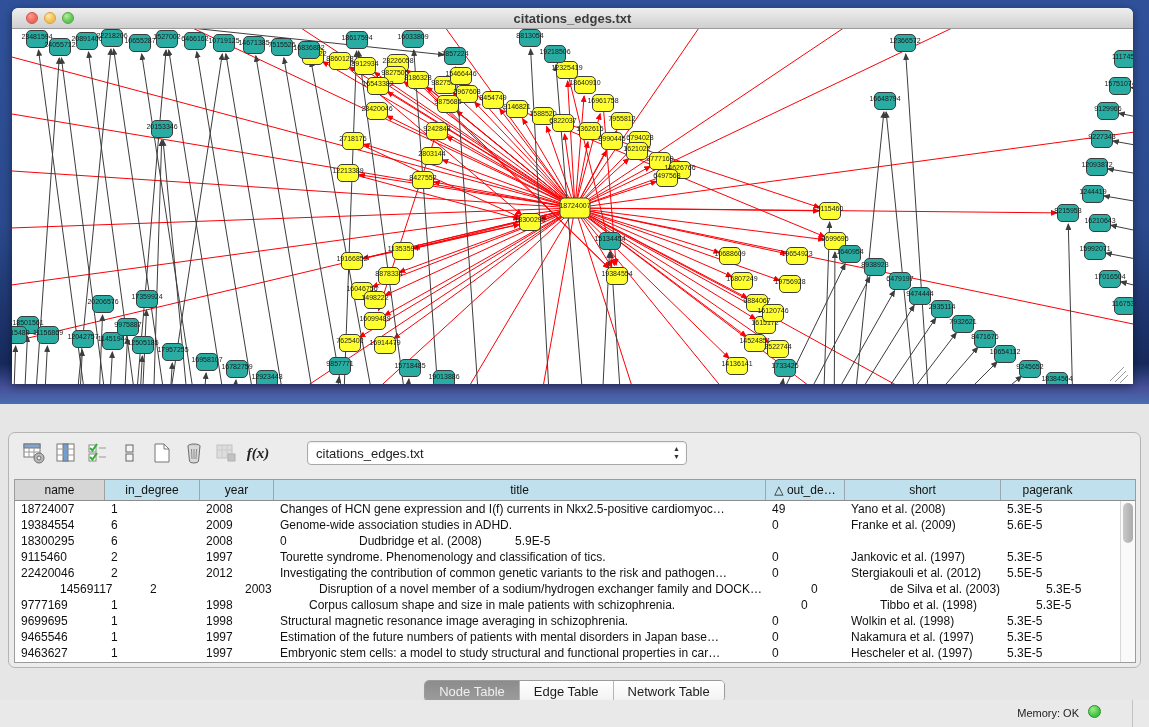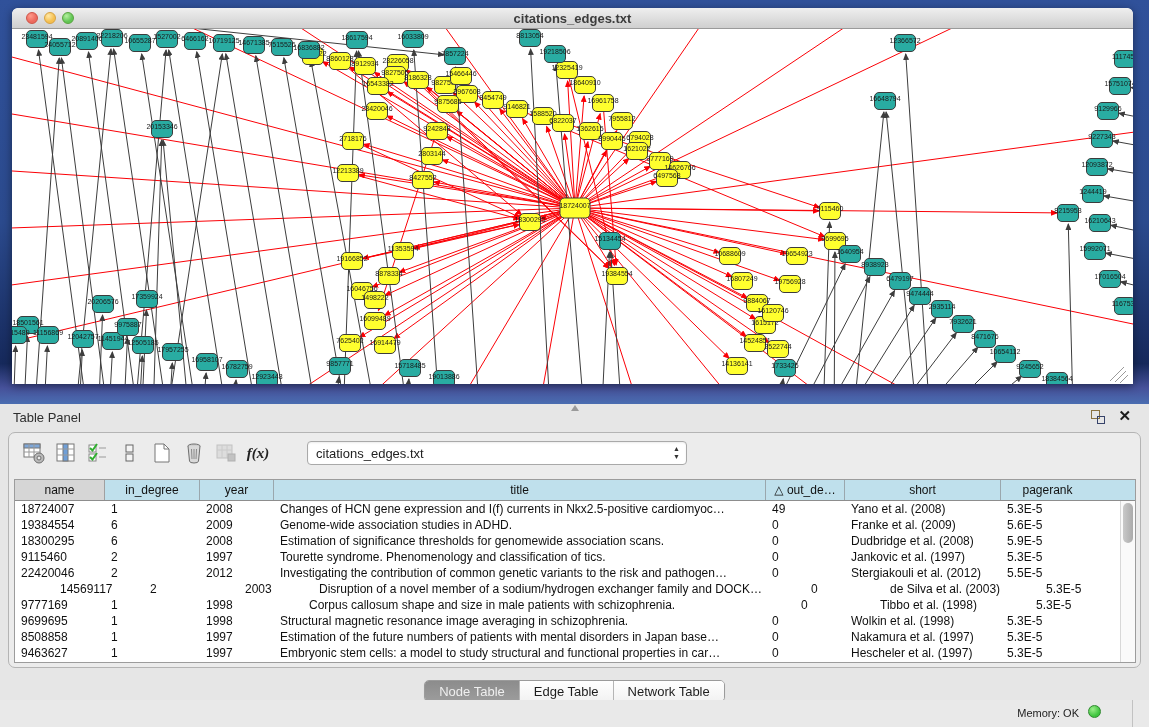--- a/index.html
+++ b/index.html
@@ -487,29 +487,20 @@
             <line x1="1098" y1="352" x2="1112" y2="338"></line>
             <line x1="1103" y1="353" x2="1114" y2="342"></line>
             <line x1="1108" y1="354" x2="1116" y2="346"></line>
           </g>
         </svg>
       </div>
     </div>
   </div>
 
   <div id="table-panel">
-    <div id="panel-header">
-      <span id="panel-title">Table Panel</span>
-      <div id="panel-resize-handle"></div>
-      <div id="float-icon">
-        <span class="sq1"></span>
-        <span class="sq2"></span>
-      </div>
-      <div id="close-icon">✕</div>
-    </div>
 
     <div id="inner-panel">
       <div id="toolbar">
         <div class="tool-btn">
           <svg width="24" height="24">
               <rect x="2" y="3" width="16" height="13" fill="#fff" stroke="#777"></rect>
               <rect x="2" y="3" width="16" height="4" fill="#7ea7d8" stroke="#777"></rect>
               <line x1="7" y1="3" x2="7" y2="16" stroke="#999"></line>
               <line x1="12" y1="3" x2="12" y2="16" stroke="#999"></line>
               <line x1="2" y1="11" x2="18" y2="11" stroke="#999"></line>
@@ -600,21 +591,20 @@
               <div class="td" style="width: 74px;">2009</div>
               <div class="td" style="width: 492px;">Genome-wide association studies in ADHD.</div>
               <div class="td" style="width: 79px;">0</div>
               <div class="td" style="width: 156px;">Franke et al. (2009)</div>
               <div class="td" style="width: 93px;">5.6E-5</div>
             </div>
             <div class="tr">
               <div class="td" style="width: 90px;">18300295</div>
               <div class="td" style="width: 95px;">6</div>
               <div class="td" style="width: 74px;">2008</div>
-              <div class="td" style="width: 492px;">Estimation of significance thresholds for genomewide association scans.</div>
               <div class="td" style="width: 79px;">0</div>
               <div class="td" style="width: 156px;">Dudbridge et al. (2008)</div>
               <div class="td" style="width: 93px;">5.9E-5</div>
             </div>
             <div class="tr">
               <div class="td" style="width: 90px;">9115460</div>
               <div class="td" style="width: 95px;">2</div>
               <div class="td" style="width: 74px;">1997</div>
               <div class="td" style="width: 492px;">Tourette syndrome. Phenomenology and classification of tics.</div>
               <div class="td" style="width: 79px;">0</div>
@@ -651,21 +641,21 @@
             <div class="tr">
               <div class="td" style="width: 90px;">9699695</div>
               <div class="td" style="width: 95px;">1</div>
               <div class="td" style="width: 74px;">1998</div>
               <div class="td" style="width: 492px;">Structural magnetic resonance image averaging in schizophrenia.</div>
               <div class="td" style="width: 79px;">0</div>
               <div class="td" style="width: 156px;">Wolkin et al. (1998)</div>
               <div class="td" style="width: 93px;">5.3E-5</div>
             </div>
             <div class="tr">
-              <div class="td" style="width: 90px;">8508858</div>
+              <div class="td" style="width: 90px;">9465546</div>
               <div class="td" style="width: 95px;">1</div>
               <div class="td" style="width: 74px;">1997</div>
               <div class="td" style="width: 492px;">Estimation of the future numbers of patients with mental disorders in Japan base…</div>
               <div class="td" style="width: 79px;">0</div>
               <div class="td" style="width: 156px;">Nakamura et al. (1997)</div>
               <div class="td" style="width: 93px;">5.3E-5</div>
             </div>
             <div class="tr">
               <div class="td" style="width: 90px;">9463627</div>
               <div class="td" style="width: 95px;">1</div>

